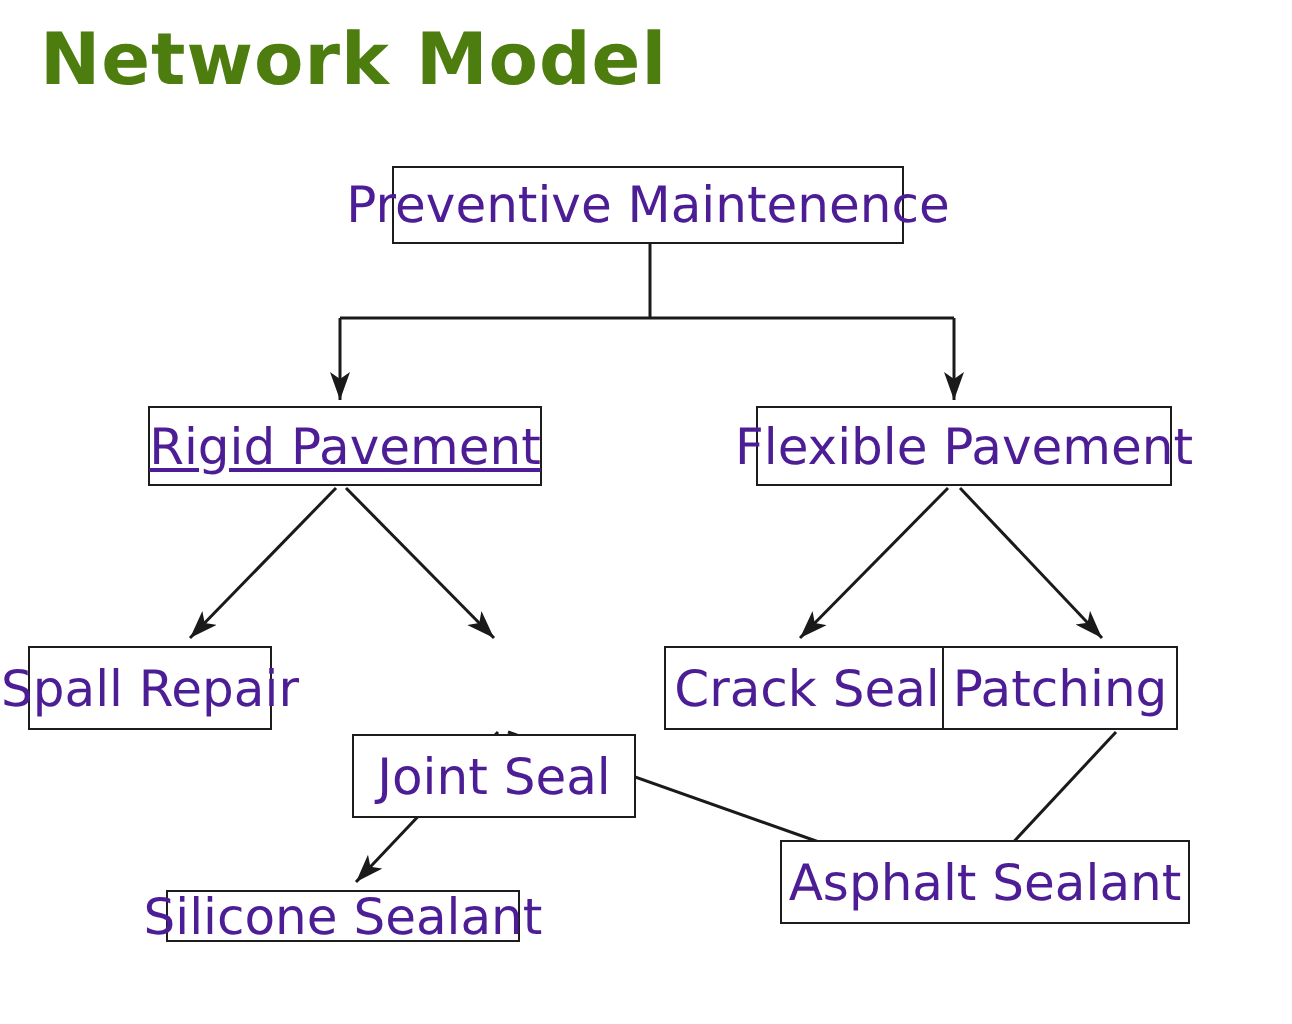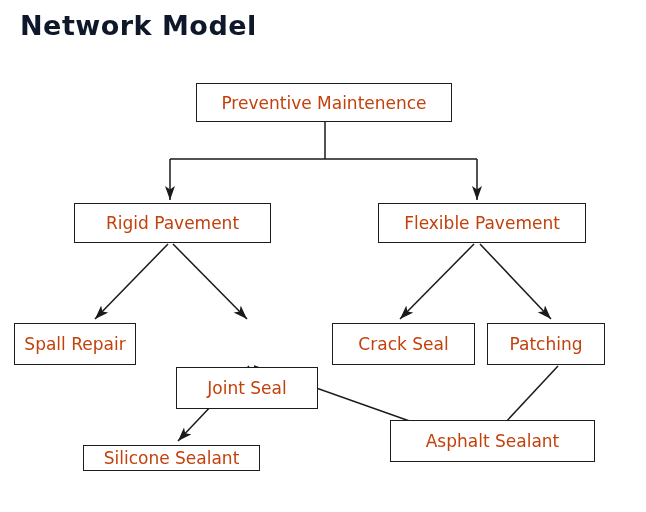--- a/index.html
+++ b/index.html
@@ -13,24 +13,24 @@
     height: 512px;
     background: #ffffff;
     font-family: "DejaVu Sans", sans-serif;
     overflow: hidden;
   }
   .diagram-title {
     position: absolute;
     left: 20px;
     top: 10px;
     margin: 0;
-    font-size: 27px;
+    font-size: 36px;
     font-weight: bold;
     letter-spacing: 0.5px;
-    color: #0f172a;
+    color: #4d7c0f;
     font-family: "DejaVu Sans", sans-serif;
   }
   .connector-layer {
     position: absolute;
     left: 0;
     top: 0;
     width: 646px;
     height: 512px;
   }
   .connector-layer line {
@@ -39,22 +39,22 @@
     fill: none;
   }
   .node {
     position: absolute;
     box-sizing: border-box;
     background: #ffffff;
     border: 1.5px solid #1c1c1c;
     display: flex;
     align-items: center;
     justify-content: center;
-    font-size: 17px;
-    color: #c2410c;
+    font-size: 25px;
+    color: #4c1d95;
     white-space: nowrap;
   }
 </style>
 </head>
 <body>
 
 <div class="canvas">
 
   <h1 class="diagram-title">Network Model</h1>
 
@@ -77,29 +77,29 @@
     <line x1="480" y1="244" x2="551" y2="319" marker-end="url(#arrow)"></line>
 
     <line x1="249" y1="366" x2="178" y2="441" marker-end="url(#arrow)"></line>
     <line x1="254" y1="366" x2="466" y2="441" marker-end="url(#arrow)"></line>
 
     <line x1="558" y1="366" x2="489" y2="440" marker-end="url(#arrow)"></line>
   </svg>
 
   <div class="node" style="left:196px; top:83px; width:256px; height:39px;">Preventive Maintenence</div>
 
-  <div class="node" style="left:74px; top:203px; width:197px; height:40px;">Rigid Pavement</div>
+  <div class="node" style="left:74px; top:203px; width:197px; height:40px;text-decoration:underline;">Rigid Pavement</div>
 
   <div class="node" style="left:378px; top:203px; width:208px; height:40px;">Flexible Pavement</div>
 
   <div class="node" style="left:14px; top:323px; width:122px; height:42px;">Spall Repair</div>
 
   <div class="node" style="left:176px; top:323px; width:142px; height:42px;margin-top:44px;">Joint Seal</div>
 
   <div class="node" style="left:332px; top:323px; width:143px; height:42px;">Crack Seal</div>
 
-  <div class="node" style="left:487px; top:323px; width:118px; height:42px;">Patching</div>
+  <div class="node" style="left:471px; top:323px; width:118px; height:42px;">Patching</div>
 
   <div class="node" style="left:83px; top:445px; width:177px; height:26px;">Silicone Sealant</div>
 
   <div class="node" style="left:390px; top:420px; width:205px; height:42px;text-align:right;">Asphalt Sealant</div>
 
 </div>
 
 </body></html>

